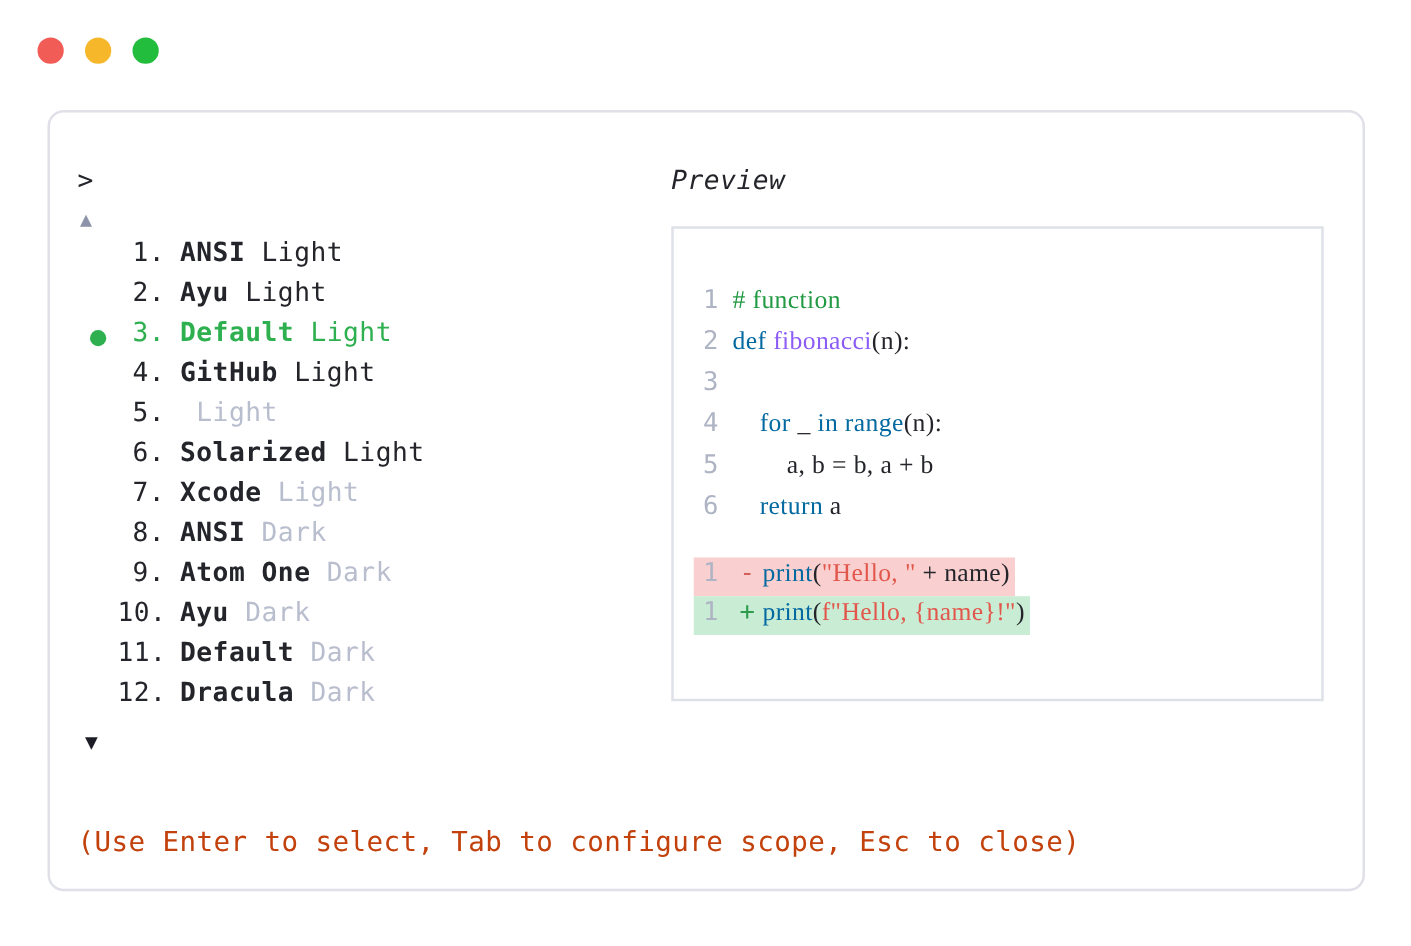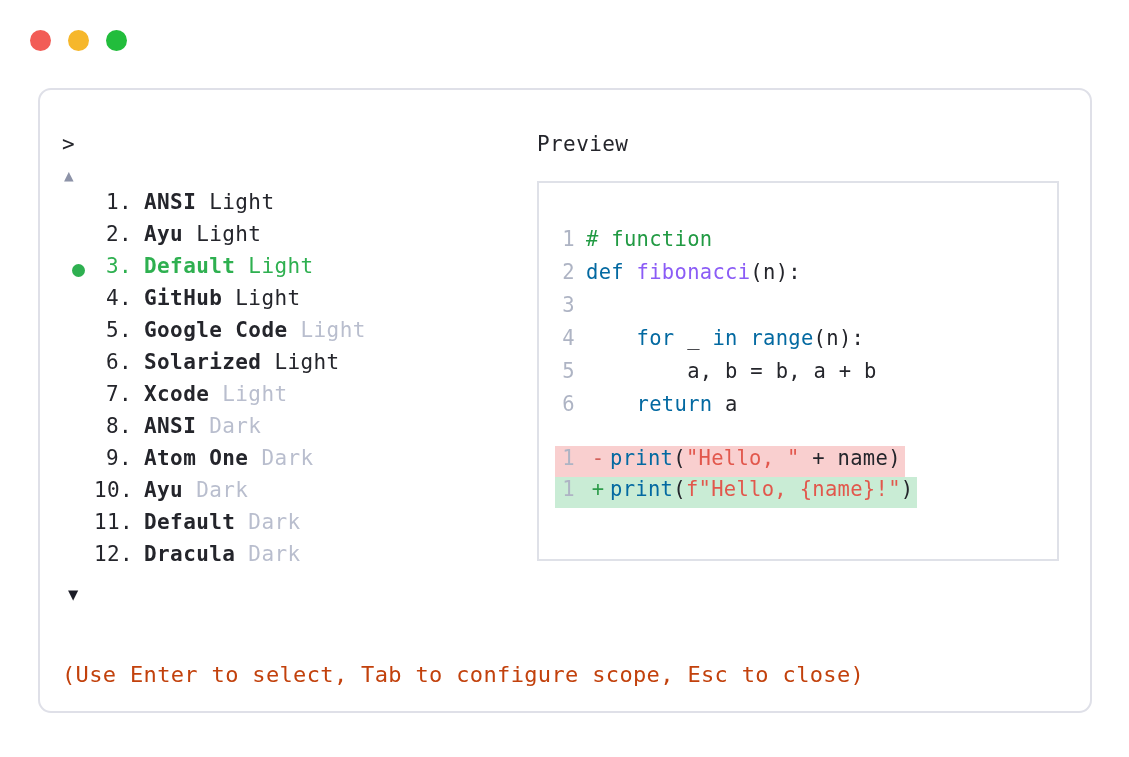--- a/index.html
+++ b/index.html
@@ -153,20 +153,21 @@
   .right-col {
     position: absolute;
     left: 497px;
     top: 42px;
     width: 540px;
   }
   .preview-label {
     font-size: 21px;
     color: #24252b;
     letter-spacing: 0.4px;
+    font-style: italic;
   }
   .preview-box {
     margin-top: 25px;
     width: 522px;
     height: 380px;
     box-sizing: border-box;
     border: 2px solid #dfe1e8;
     background: #ffffff;
     position: relative;
   }
@@ -185,21 +186,21 @@
     white-space: pre;
     color: #24252b;
   }
   .ln {
     width: 20px;
     flex: 0 0 20px;
     text-align: right;
     color: #aeb4c4;
     margin-right: 11px;
   }
-  .code-txt { white-space: pre; }
+  .code-txt { white-space: pre; font-family: Liberation Serif, serif; }
 
   .tok-comment { color: #219a43; }
   .tok-kw      { color: #0369a1; }
   .tok-fn      { color: #8b5cf6; }
   .tok-str     { color: #e2574c; }
   .tok-plain   { color: #24252b; }
 
   .diff-gap { height: 21px; }
 
   .diff-line {
@@ -262,21 +263,20 @@
             </li>
             <li class="theme-item">
               <span class="bullet-cell"></span>
               <span class="idx">4.</span>
               <span class="tname">GitHub</span>
               <span class="tsuffix"> Light</span>
             </li>
             <li class="theme-item">
               <span class="bullet-cell"></span>
               <span class="idx">5.</span>
-              <span class="tname">Google Code</span>
               <span class="tsuffix muted"> Light</span>
             </li>
             <li class="theme-item">
               <span class="bullet-cell"></span>
               <span class="idx">6.</span>
               <span class="tname">Solarized</span>
               <span class="tsuffix"> Light</span>
             </li>
             <li class="theme-item">
               <span class="bullet-cell"></span>

